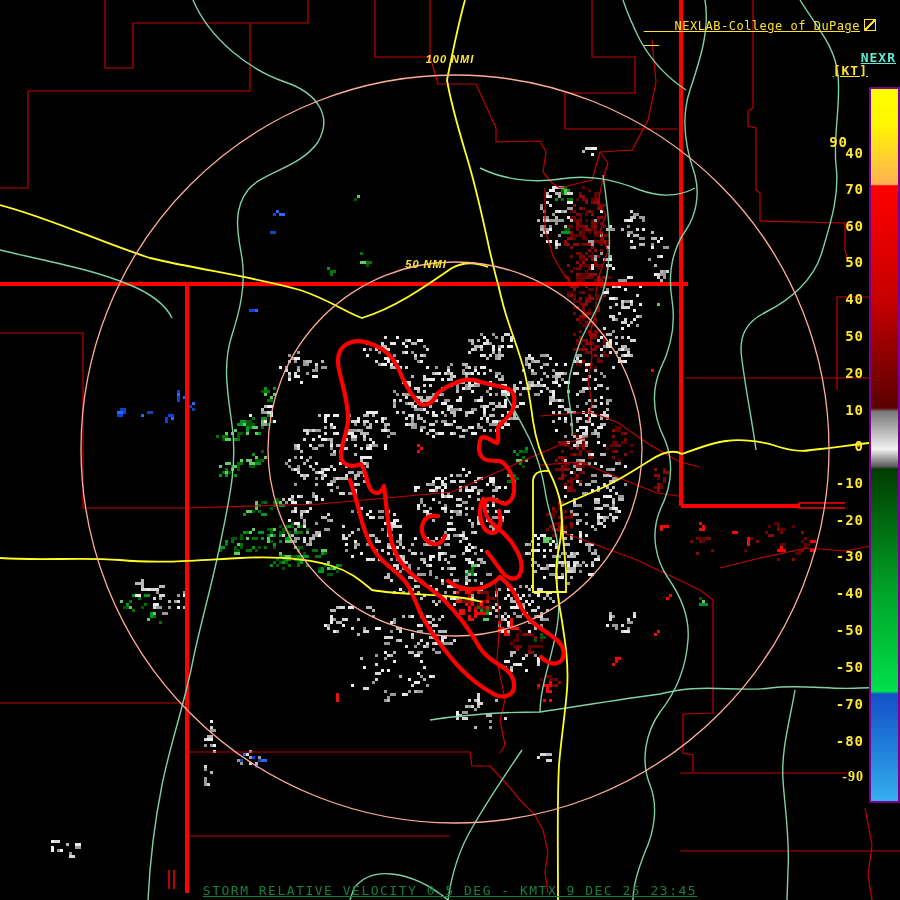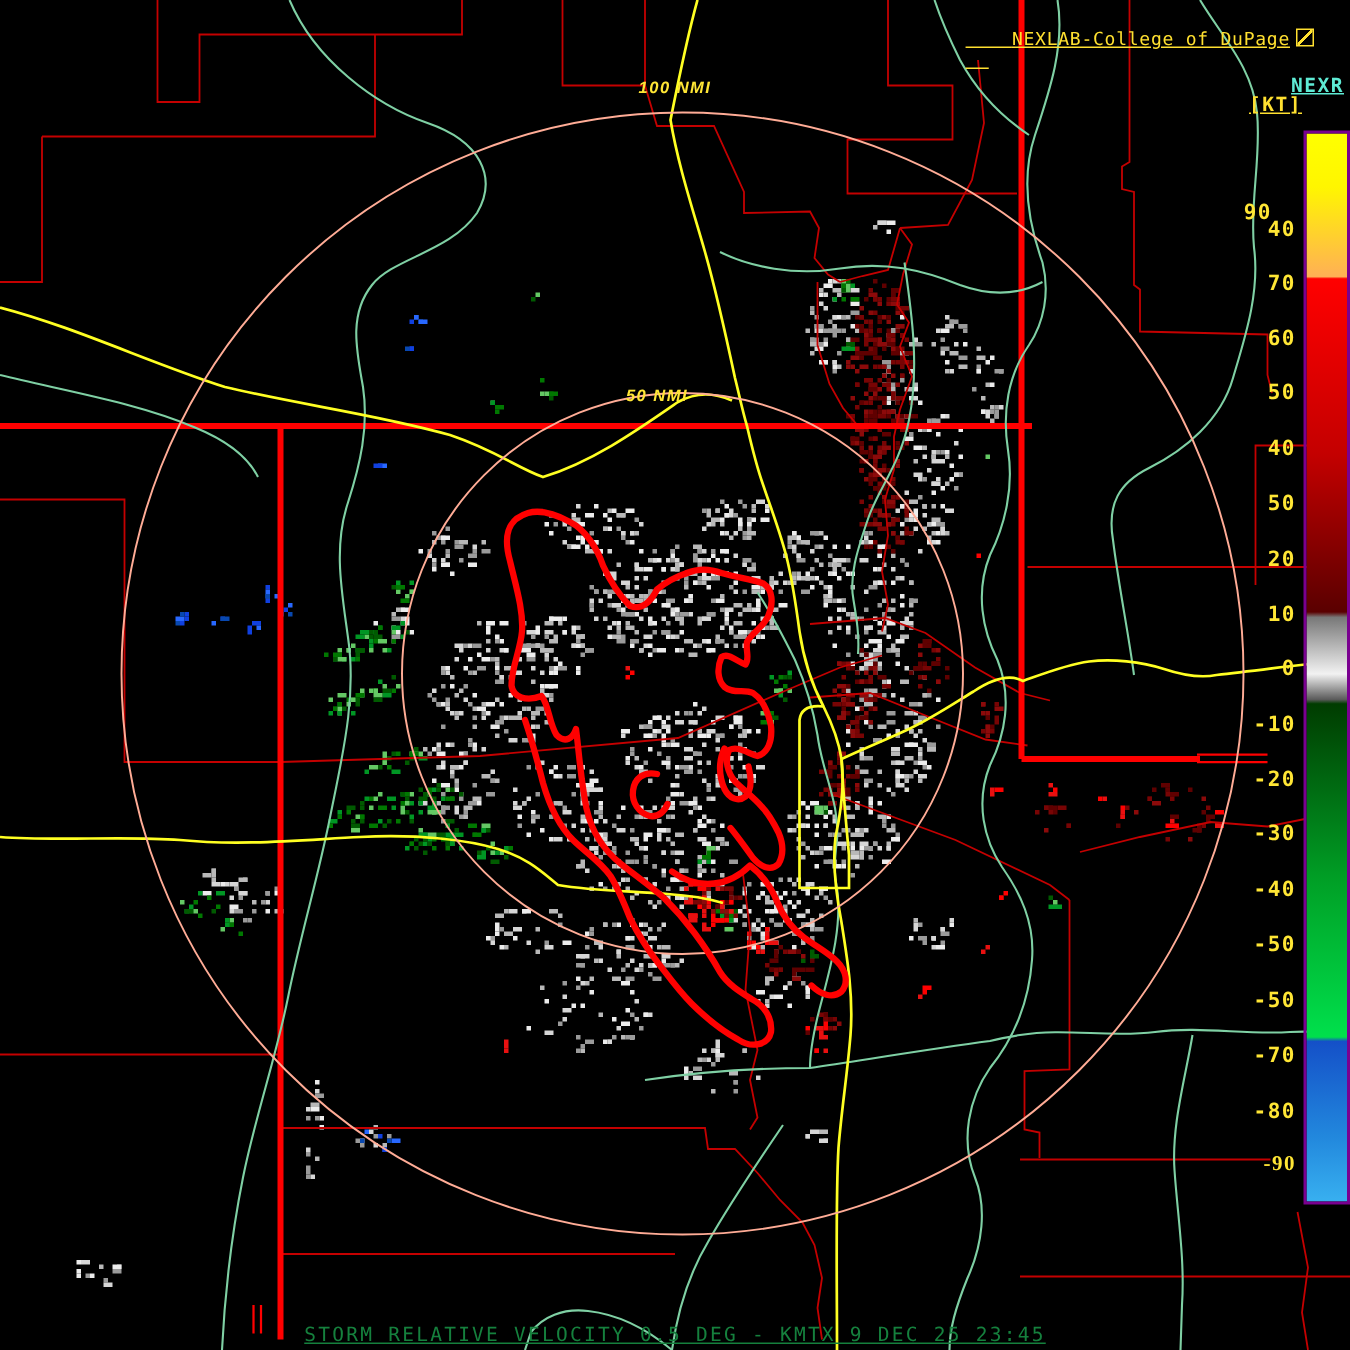--- a/index.html
+++ b/index.html
@@ -3076,17 +3076,17 @@
     </div>
 
   <div class="lbl" id="brand">
     <span>NEXLAB-College of DuPage</span><span id="brand-icon"></span>
   </div>
   <div class="lbl" id="unit1">NEXR</div>
   <div class="lbl" id="unit2">[KT]</div>
 
   <div id="ring-labels">
       <div class="ringlbl" style="left: 450px; top: 59px;">100 NMI</div>
-      <div class="ringlbl" style="left: 438px; top: 264px; font-style: italic;">50 NMI</div>
+      <div class="ringlbl" style="left: 426px; top: 264px; font-style: italic;">50 NMI</div>
     </div>
 
   <div class="lbl" id="title-bar">STORM RELATIVE VELOCITY 0.5 DEG - KMTX 9 DEC 25 23:45</div>
 </div>
 
 </body></html>

